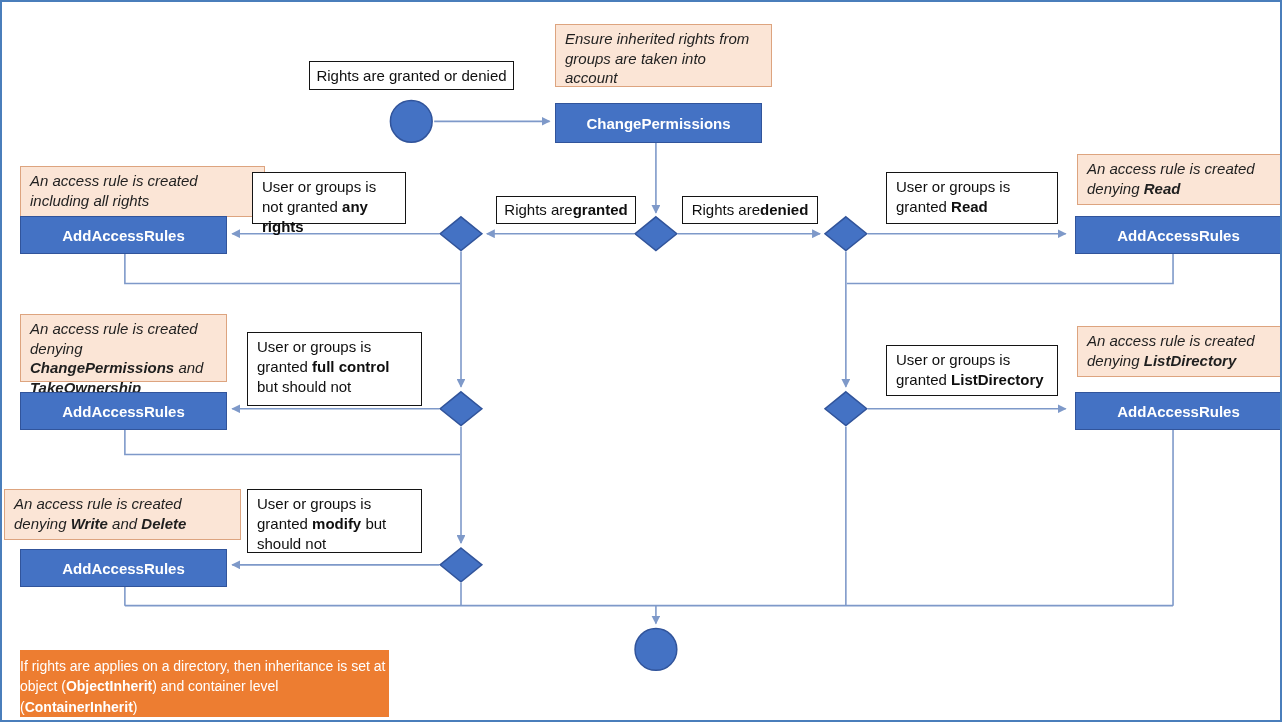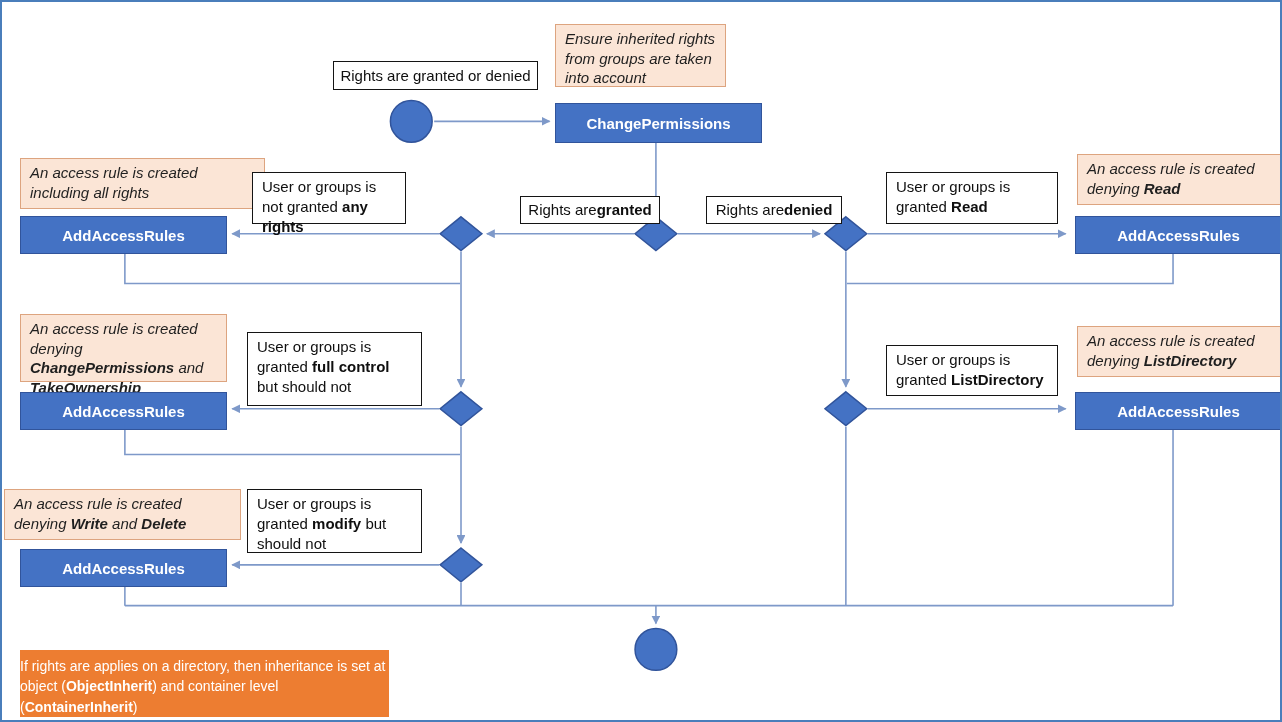--- a/index.html
+++ b/index.html
@@ -32,21 +32,20 @@
     border: 1px solid #141414;
     font-size: 15px;
     color: #0f0f0f;
     padding: 4px 9px;
     line-height: 1.33;
   }
   .whitebox.centered {
     display: flex; align-items: center; justify-content: center;
     text-align: center;
     padding: 2px 6px;
-    margin-left: 24px;
   }
   .note {
     position: absolute;
     background: var(--note-bg, #fbe5d6);
     border: 1px solid var(--note-border, #dda47f);
     font-size: 15px;
     color: #1f1f1f;
     padding: 4px 9px;
     line-height: 1.3;
   }
@@ -98,27 +97,27 @@
     <circle class="shape" cx="656" cy="651" r="21"></circle>
 
     <polygon class="shape" points="656,216 677,233 656,250 635,233"></polygon>
     <polygon class="shape" points="460,216 481,233 460,250 439,233"></polygon>
     <polygon class="shape" points="847,216 868,233 847,250 826,233"></polygon>
     <polygon class="shape" points="460,392 481,409 460,426 439,409"></polygon>
     <polygon class="shape" points="847,392 868,409 847,426 826,409"></polygon>
     <polygon class="shape" points="460,549 481,566 460,583 439,566"></polygon>
   </svg>
 
-  <div class="note" style="left:553px;top:22px;width:171px;height:63px"><span style="font-style: italic;">Ensure inherited rights from groups are taken into account</span></div>
+  <div class="note" style="left:553px;top:22px;width:217px;height:63px"><span style="font-style: italic;">Ensure inherited rights from groups are taken into account</span></div>
   <div class="whitebox centered" style="left:307px;top:59px;width:205px;height:29px">
       <span>Rights are granted or denied</span>
     </div>
   <div class="bluenode" style="left:553px;top:101px;width:207px;height:40px">ChangePermissions</div>
 
-  <div class="note" style="left:18px;top:156px;width:245px;height:51px"><span style="font-style: italic;">An access rule is created including all rights</span></div>
+  <div class="note" style="left:18px;top:164px;width:245px;height:51px"><span style="font-style: italic;">An access rule is created including all rights</span></div>
   <div class="whitebox" style="left:250px;top:170px;width:154px;height:52px"><span>User or groups is not granted </span><span style="font-weight: bold;">any rights</span></div>
   <div class="bluenode" style="left:18px;top:214px;width:207px;height:38px">AddAccessRules</div>
 
   <div class="whitebox centered" style="left:494px;top:194px;width:140px;height:28px">
       <span>Rights are </span>
       <span style="font-weight: bold;">granted</span>
     </div>
   <div class="whitebox centered" style="left:680px;top:194px;width:136px;height:28px">
       <span>Rights are </span>
       <span style="font-weight: bold;">denied</span>

